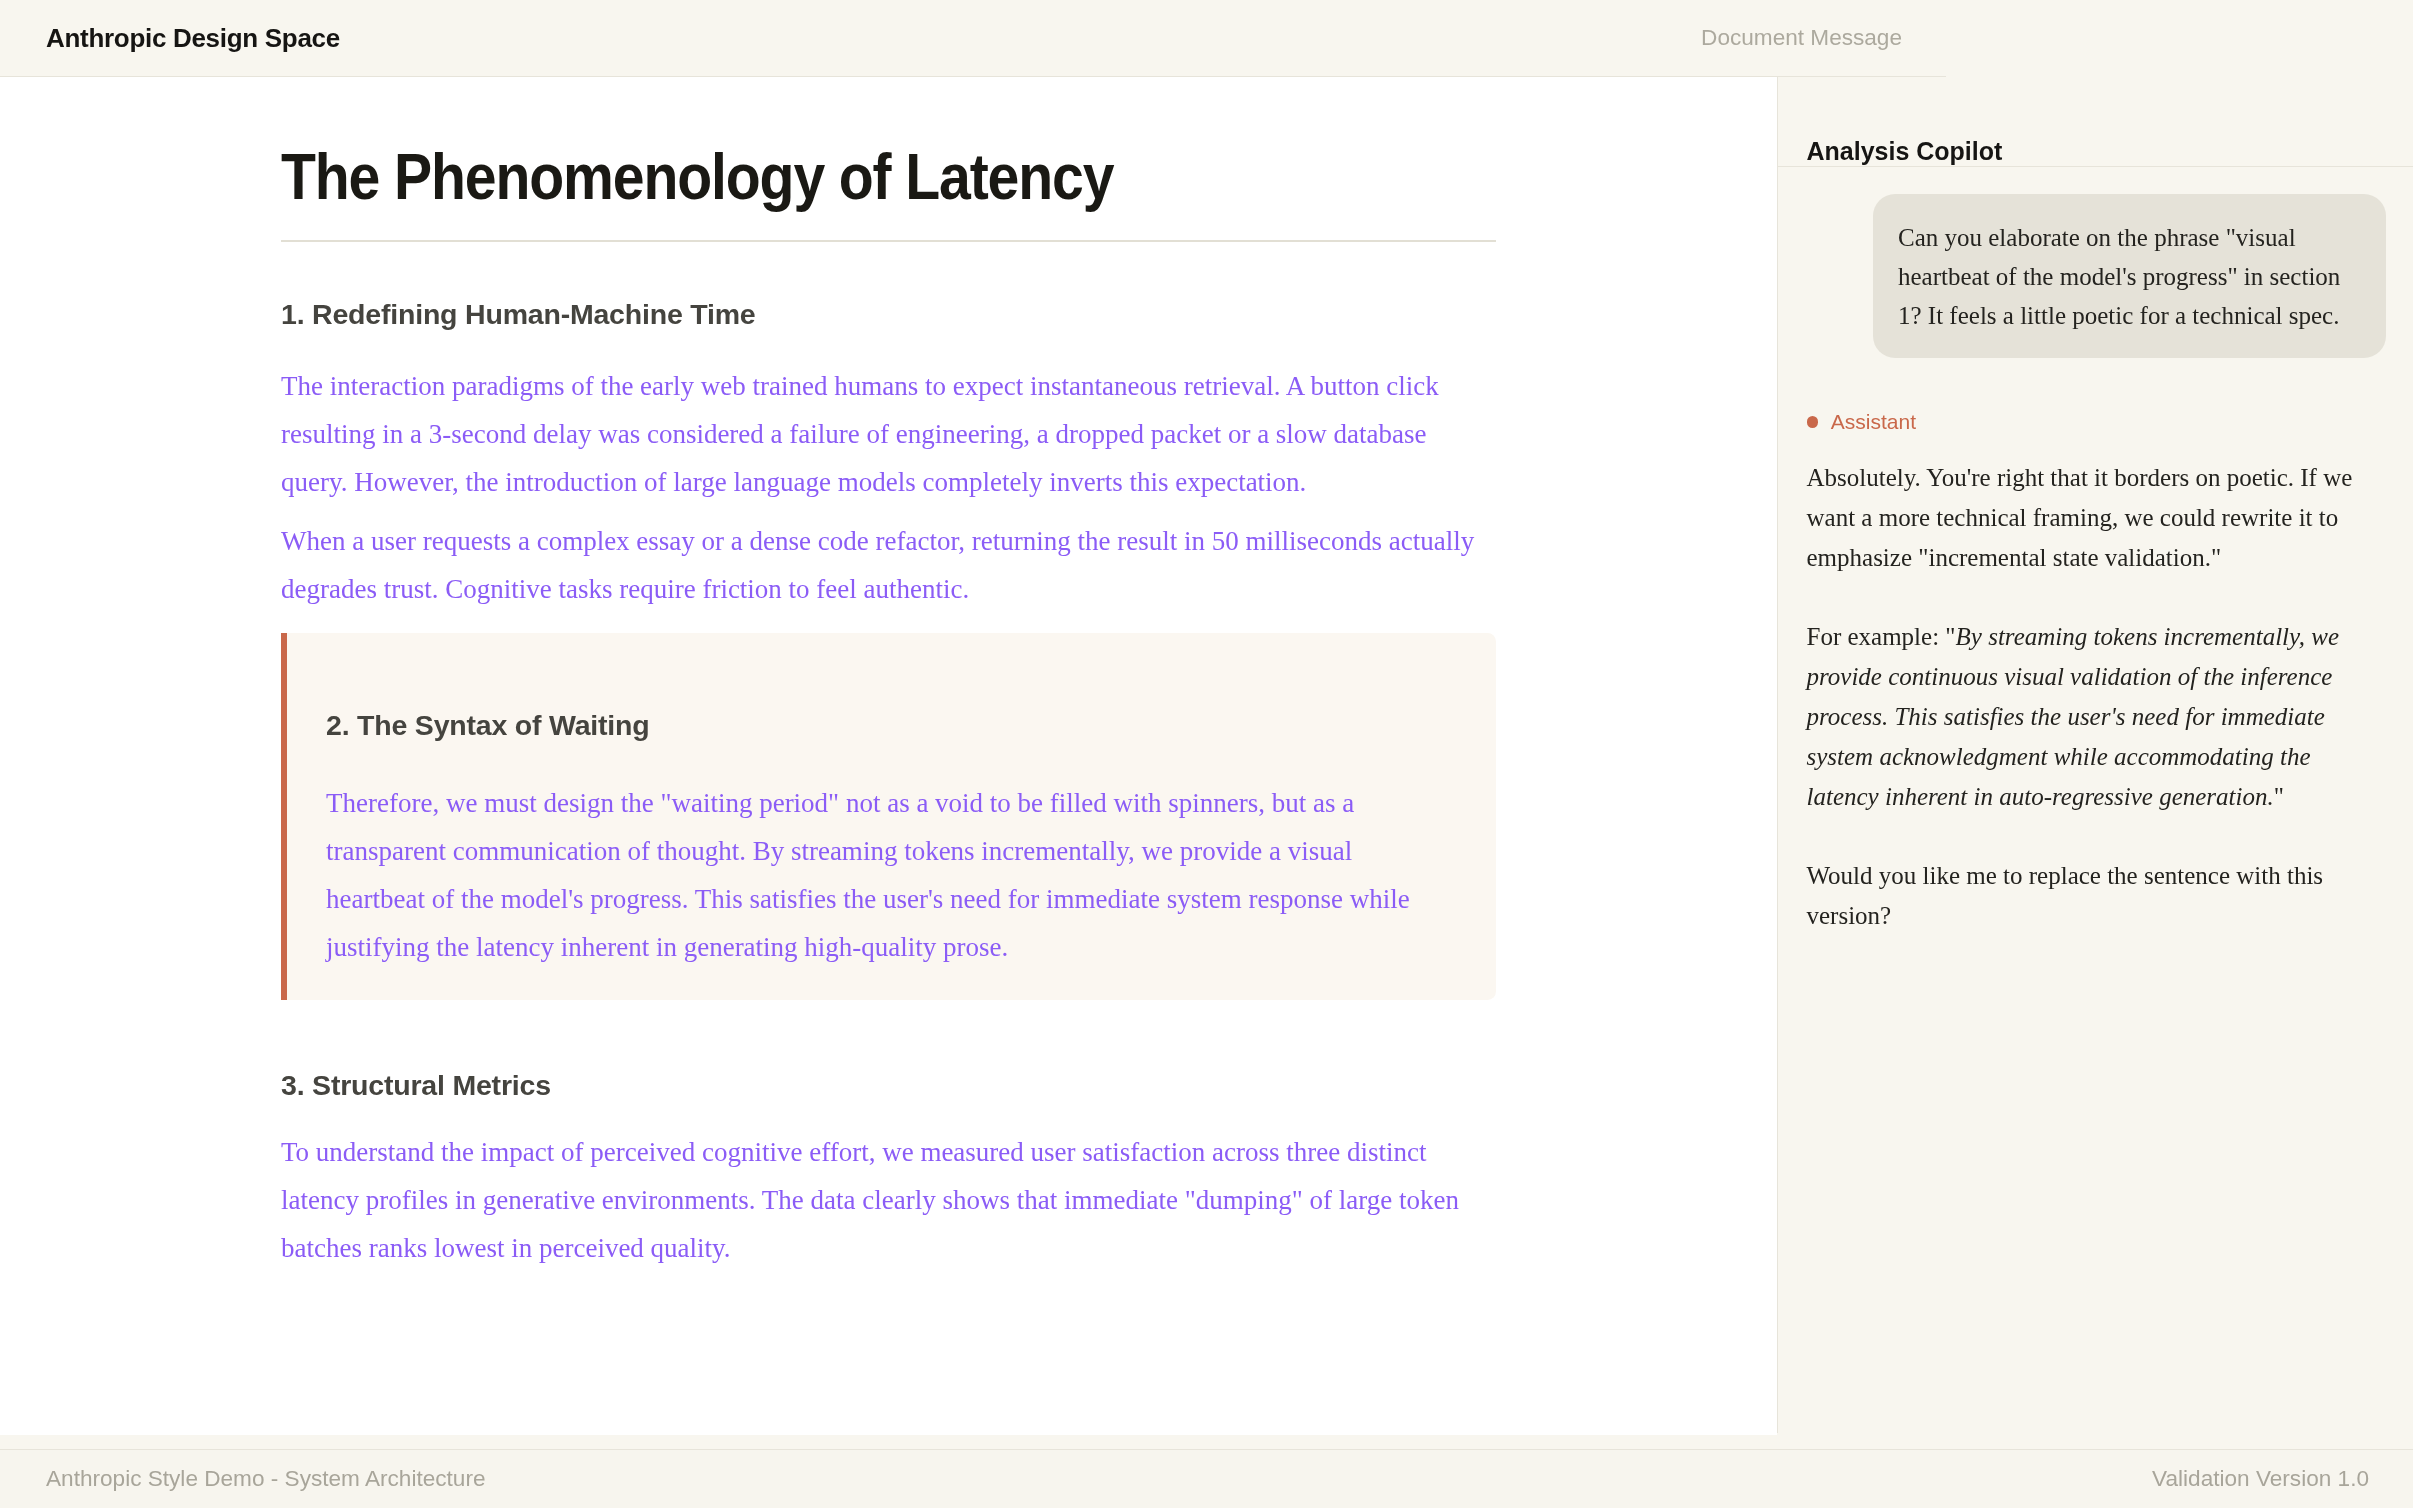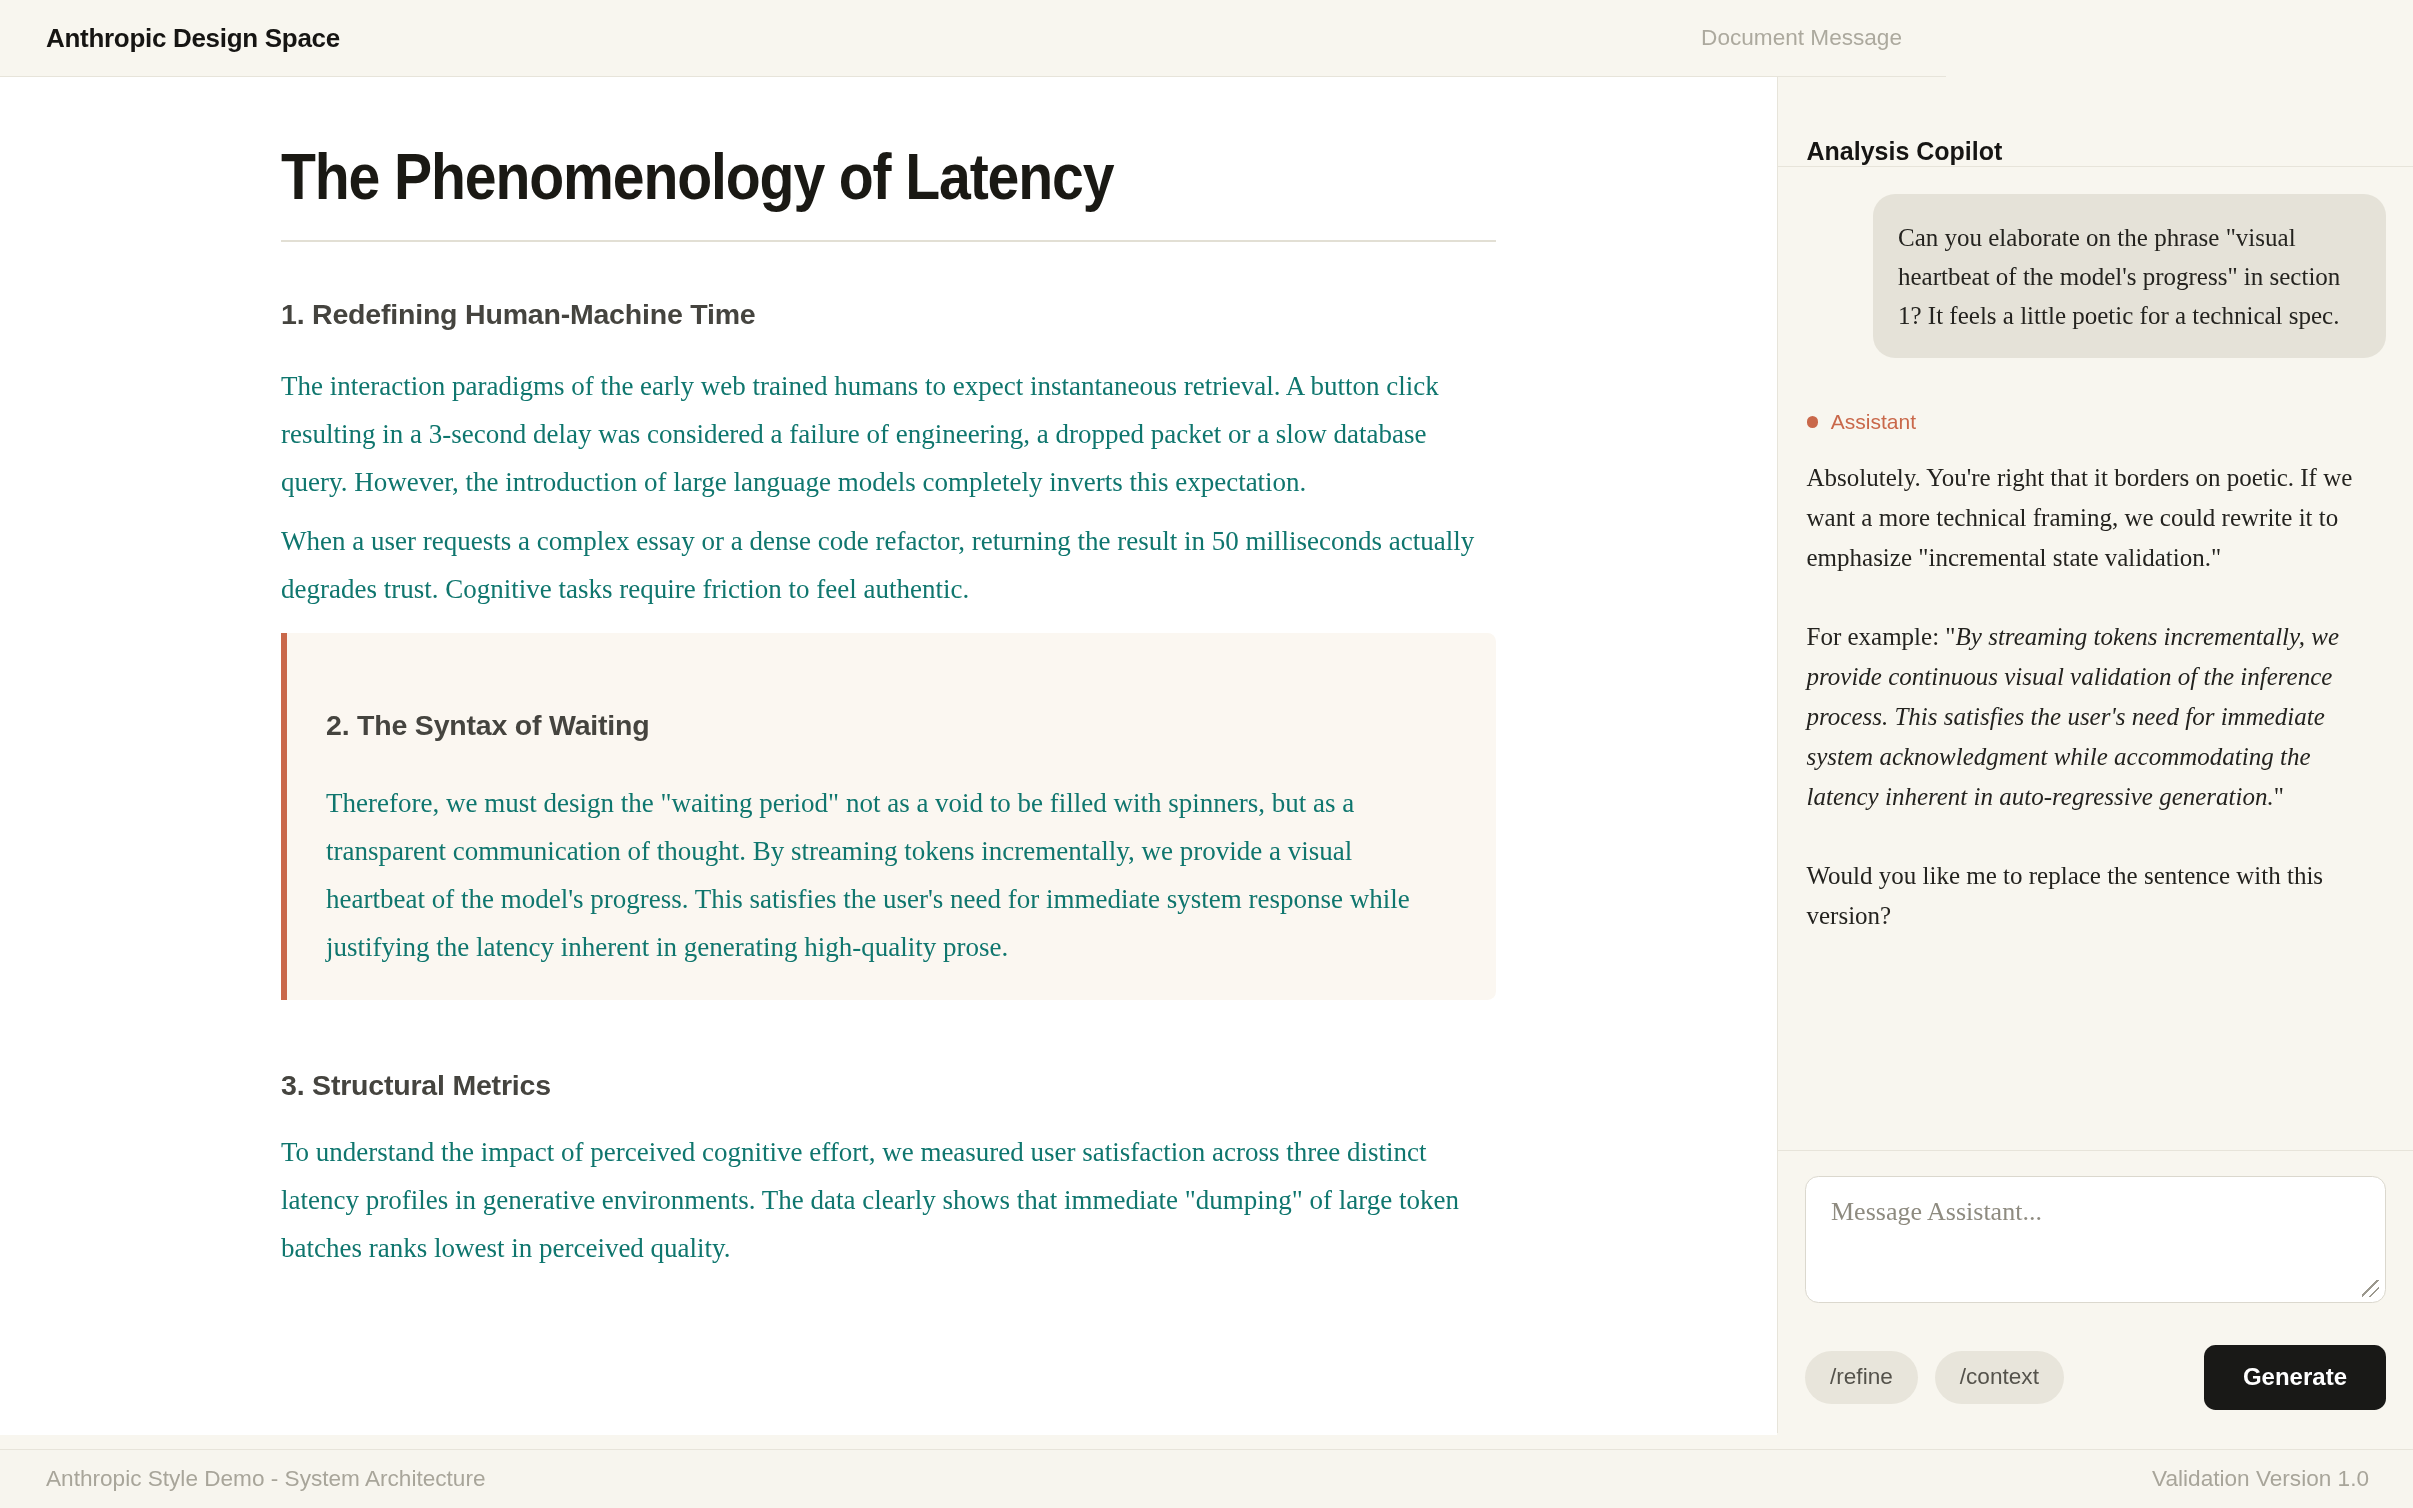--- a/index.html
+++ b/index.html
@@ -29,21 +29,21 @@
     color:#1A1914; transform:scaleX(0.88); transform-origin:left center;
     white-space:nowrap;
   }
   .title-rule { border:none; height:2.5px; background:#E2DFD4; margin-top:27px; }
   .doc h2 {
     font-size:28.5px; font-weight:600; color:#45443F; letter-spacing:-0.2px;
     line-height:1.3; margin-top:54px;
   }
   .doc p {
     font-family:"Liberation Serif", serif;
-    font-size:27px; line-height:48px; color:#0f766e; margin-top:28.5px;
+    font-size:27px; line-height:48px; color:#8b5cf6; margin-top:28.5px;
   }
   .doc p + p { margin-top:11.7px; }
   .callout {
     margin-top:20px;
     background:#FBF7F1;
     border-left:6.7px solid #C9684A;
     border-radius:0 8.4px 8.4px 0;
     padding:74px 39px 28.5px 39px;
   }
   .callout h2 { margin-top:0; }
@@ -160,30 +160,19 @@
       <span class="assistant-name">Assistant</span>
     </div>
 
     <div class="assistant-body">
       <p>Absolutely. You're right that it borders on poetic. If we want a more technical framing, we could rewrite it to emphasize "incremental state validation."</p>
       <p><span>For example: "</span><em>By streaming tokens incrementally, we provide continuous visual validation of the inference process. This satisfies the user's need for immediate system acknowledgment while accommodating the latency inherent in auto-regressive generation.</em><span>"</span></p>
       <p>Would you like me to replace the sentence with this version?</p>
     </div>
   </div>
 
-  <div class="composer">
-    <div class="ta-wrap">
-      <textarea placeholder="Message Assistant..." style=""></textarea>
-      <div class="resize-handle"></div>
-    </div>
-    <div class="composer-row">
-      <button class="chip">/refine</button>
-      <button class="chip">/context</button>
-      <button class="generate">Generate</button>
-    </div>
-  </div>
 </aside>
 
 <footer class="footer">
   <div>Anthropic Style Demo - System Architecture</div>
   <div>Validation Version 1.0</div>
 </footer>
 
 
 </body></html>

